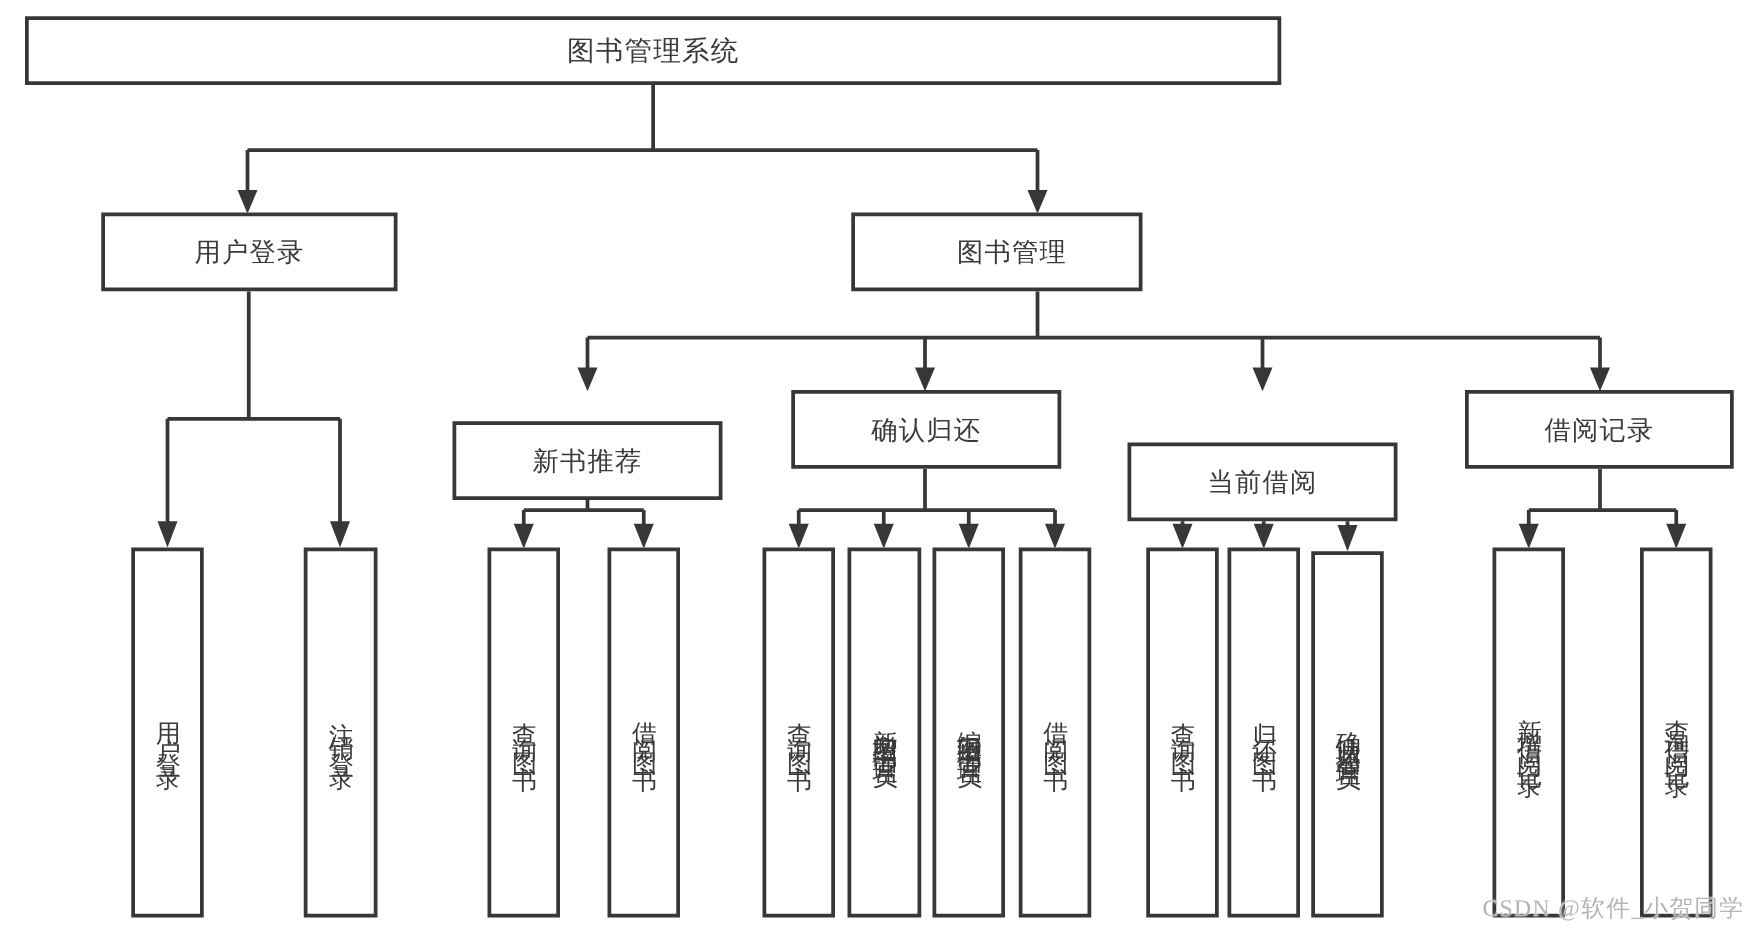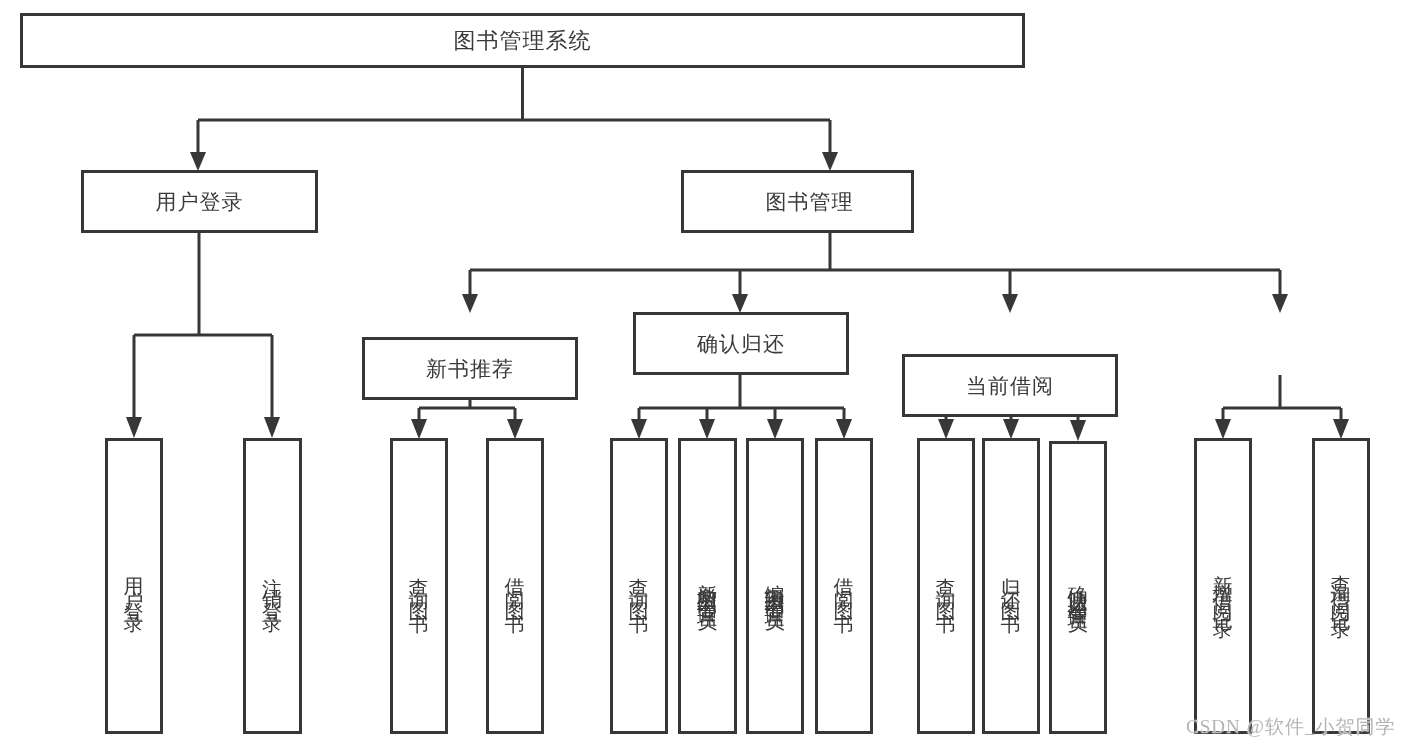--- a/index.html
+++ b/index.html
@@ -98,20 +98,21 @@
   </svg>
 
   <div class="box h-box root-box" style="left:20px;top:13px;width:1005px;height:55px;">图书管理系统</div>
 
   <div class="box h-box" style="left:81px;top:170px;width:237px;height:63px;">用户登录</div>
   <div class="box h-box" style="left:681px;top:170px;width:233px;height:63px;padding-left:24px;">图书管理</div>
 
   <div class="box h-box" style="left:362px;top:312px;width:216px;height:63px;margin-top:25px;">新书推荐</div>
   <div class="box h-box" style="left:633px;top:312px;width:216px;height:63px;">确认归还</div>
   <div class="box h-box" style="left:902px;top:312px;width:216px;height:63px;margin-top:42px;">当前借阅</div>
+  <div class="box h-box" style="left:1172px;top:312px;width:215px;height:63px;">借阅记录</div>
 
   <div class="box v-box ls4" style="left:105px;top:438px;width:58px;height:296px;">用户登录</div>
   <div class="box v-box ls4" style="left:243px;top:438px;width:59px;height:296px;">注销登录</div>
 
   <div class="box v-box ls4" style="left:390px;top:438px;width:58px;height:296px;">查询图书</div>
   <div class="box v-box ls4" style="left:486px;top:438px;width:58px;height:296px;">借阅图书</div>
 
   <div class="box v-box ls4" style="left:610px;top:438px;width:58px;height:296px;">查询图书</div>
   <div class="box v-box ls10" style="left:678px;top:438px;width:59px;height:296px;">新增图书（管理员）</div>
   <div class="box v-box ls10" style="left:746px;top:438px;width:58px;height:296px;">编辑图书（管理员）</div>

